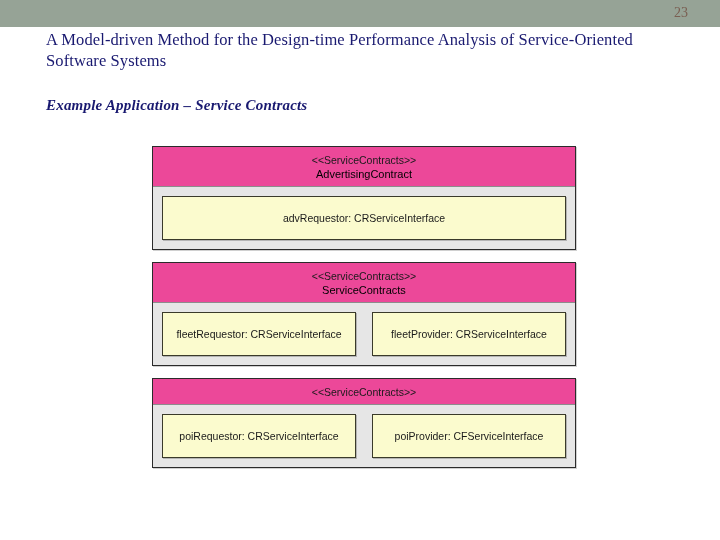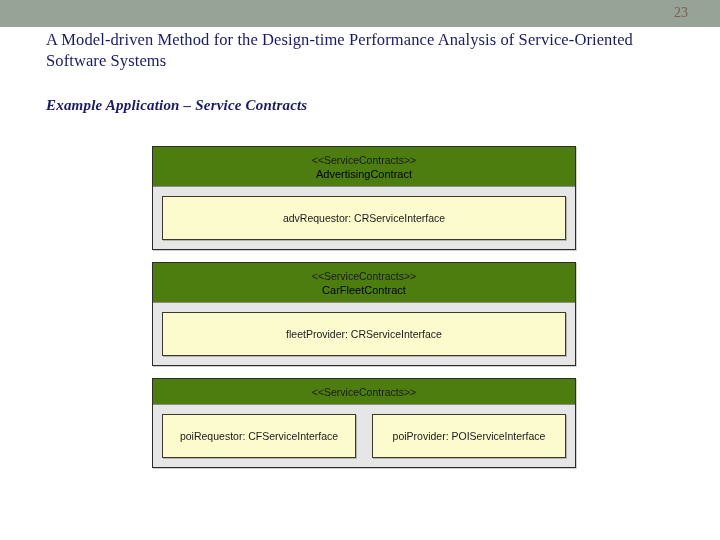--- a/index.html
+++ b/index.html
@@ -73,21 +73,21 @@
     margin-bottom: 12px;
     box-shadow: 1px 1px 0 rgba(120,120,120,0.35);
   }
   .contract-box:last-child {
     margin-bottom: 0;
   }
   .box-header {
     padding: 6px 4px 5px 4px;
     text-align: center;
     border-bottom: 1px solid #8c8c8c;
-    background: #4d7c0f;
+    background: #ec4899;
   }
   .stereotype {
     font-family: "Liberation Sans", sans-serif;
     font-size: 10.5px;
     color: #1a1a1a;
     line-height: 14px;
   }
   .contract-name {
     font-family: "Liberation Sans", sans-serif;
     font-size: 11px;
@@ -138,36 +138,39 @@
     <div class="box-body">
       <div class="port">
         <span class="port-label">advRequestor: CRServiceInterface</span>
       </div>
     </div>
   </div>
 
   <div class="contract-box">
     <div class="box-header">
       <div class="stereotype">&lt;&lt;ServiceContracts&gt;&gt;</div>
-      <div class="contract-name">CarFleetContract</div>
+      <div class="contract-name">ServiceContracts</div>
     </div>
     <div class="box-body">
+      <div class="port">
+        <span class="port-label">fleetRequestor: CRServiceInterface</span>
+      </div>
       <div class="port">
         <span class="port-label">fleetProvider: CRServiceInterface</span>
       </div>
     </div>
   </div>
 
   <div class="contract-box">
     <div class="box-header">
       <div class="stereotype">&lt;&lt;ServiceContracts&gt;&gt;</div>
     </div>
     <div class="box-body">
       <div class="port">
-        <span class="port-label">poiRequestor: CFServiceInterface</span>
+        <span class="port-label">poiRequestor: CRServiceInterface</span>
       </div>
       <div class="port">
-        <span class="port-label">poiProvider: POIServiceInterface</span>
+        <span class="port-label">poiProvider: CFServiceInterface</span>
       </div>
     </div>
   </div>
 
 </div>
 
 </body></html>

